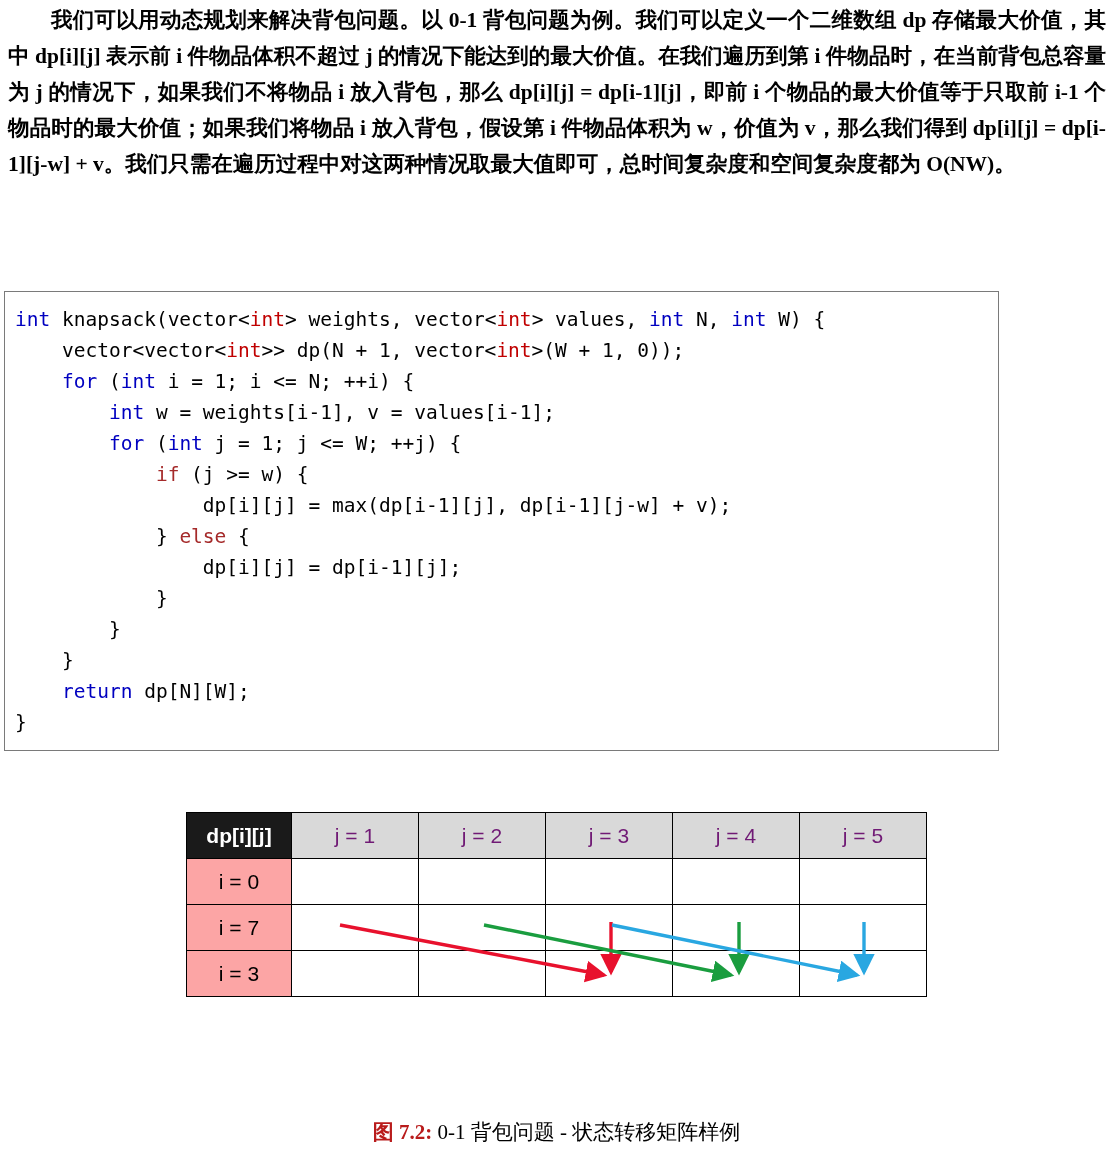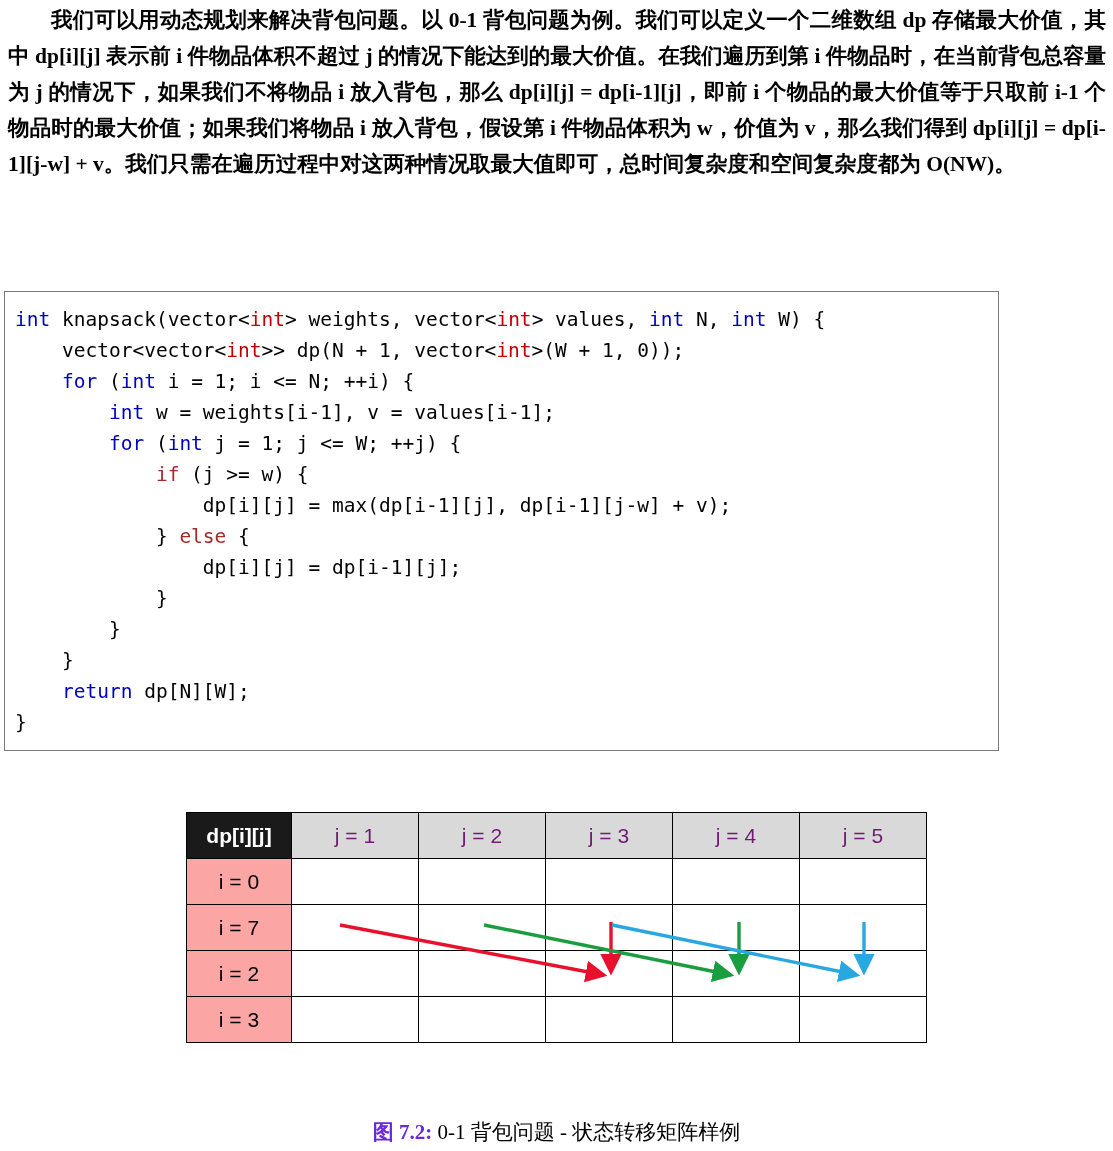--- a/index.html
+++ b/index.html
@@ -109,21 +109,21 @@
   .caption {
     position: absolute;
     left: 0;
     top: 1118px;
     width: 1113px;
     text-align: center;
     font-family: "Liberation Serif", serif;
     font-size: 21px;
   }
   .caption .cap-label {
-    color: #6d28d9;
+    color: #b91c1c;
     font-weight: bold;
   }
   .caption .cap-text {
     color: #000000;
   }
 </style>
 </head>
 <body>
 
 <div class="paragraph">
@@ -170,28 +170,20 @@
       </tr>
       <tr>
         <td class="rowhead">i = 7</td>
         <td class="cell"></td>
         <td class="cell"></td>
         <td class="cell"></td>
         <td class="cell"></td>
         <td class="cell"></td>
       </tr>
       <tr>
-        <td class="rowhead">i = 2</td>
-        <td class="cell"></td>
-        <td class="cell"></td>
-        <td class="cell"></td>
-        <td class="cell"></td>
-        <td class="cell"></td>
-      </tr>
-      <tr>
         <td class="rowhead">i = 3</td>
         <td class="cell"></td>
         <td class="cell"></td>
         <td class="cell"></td>
         <td class="cell"></td>
         <td class="cell"></td>
       </tr>
     </tbody>
   </table>
 </div>

